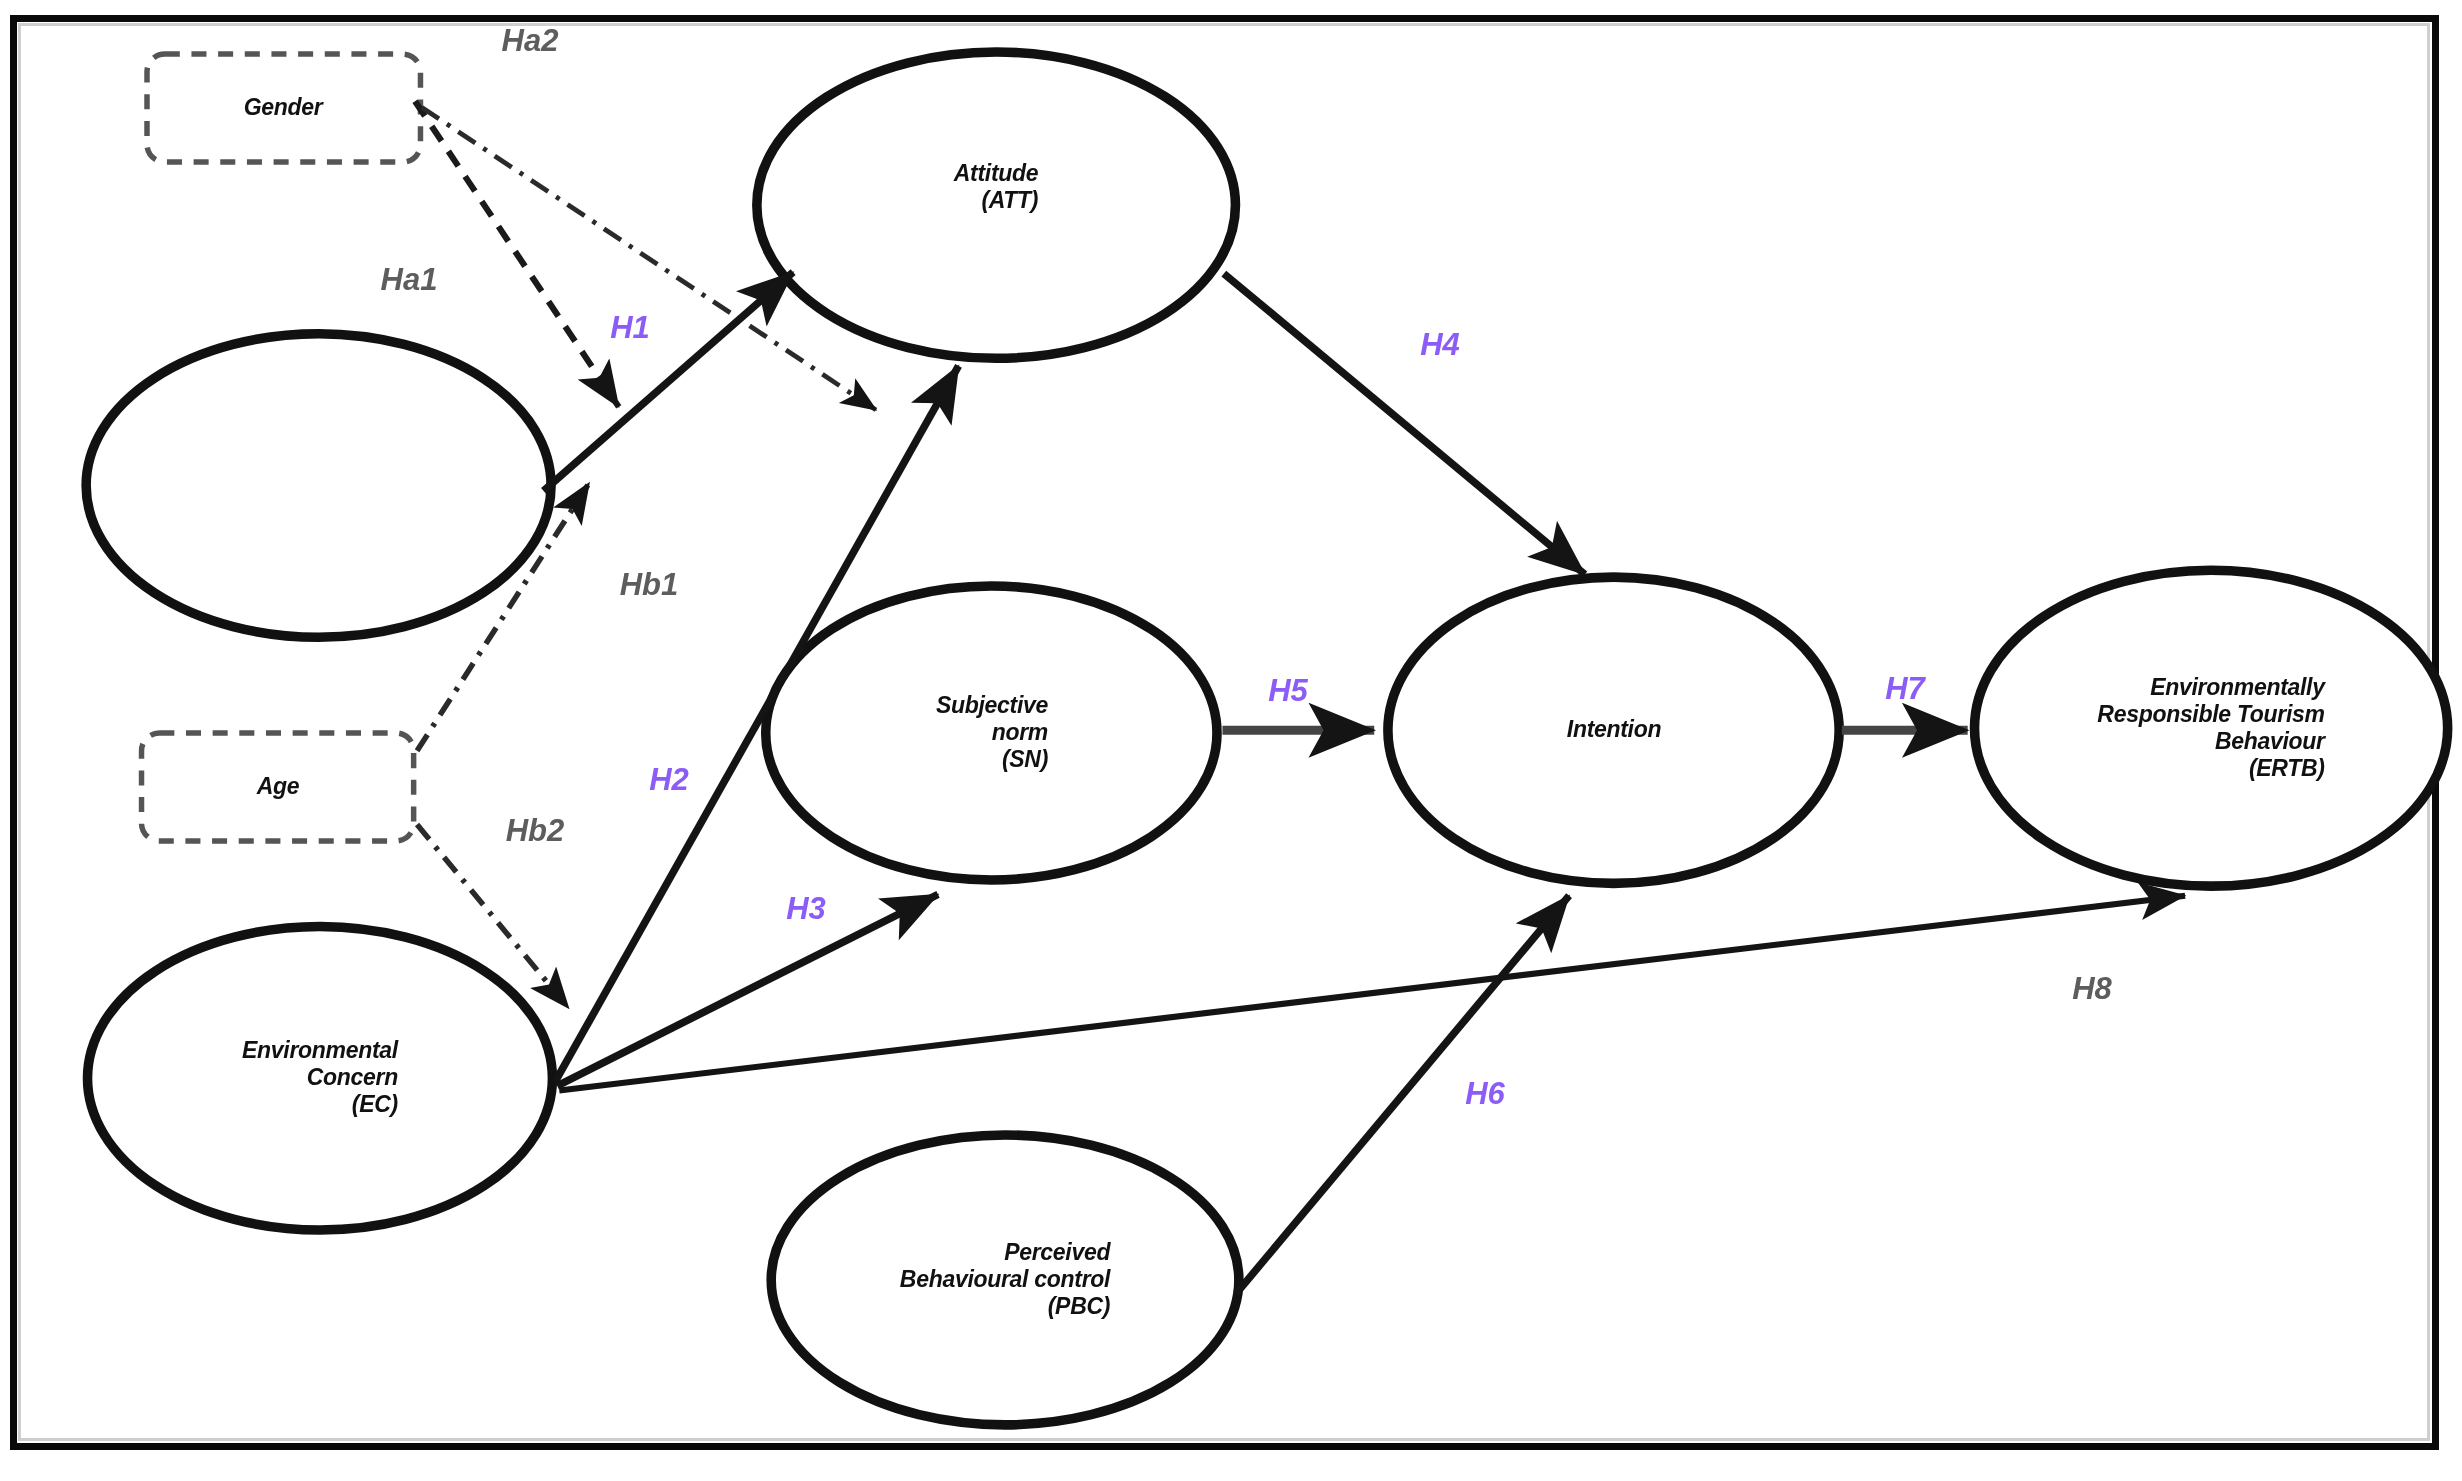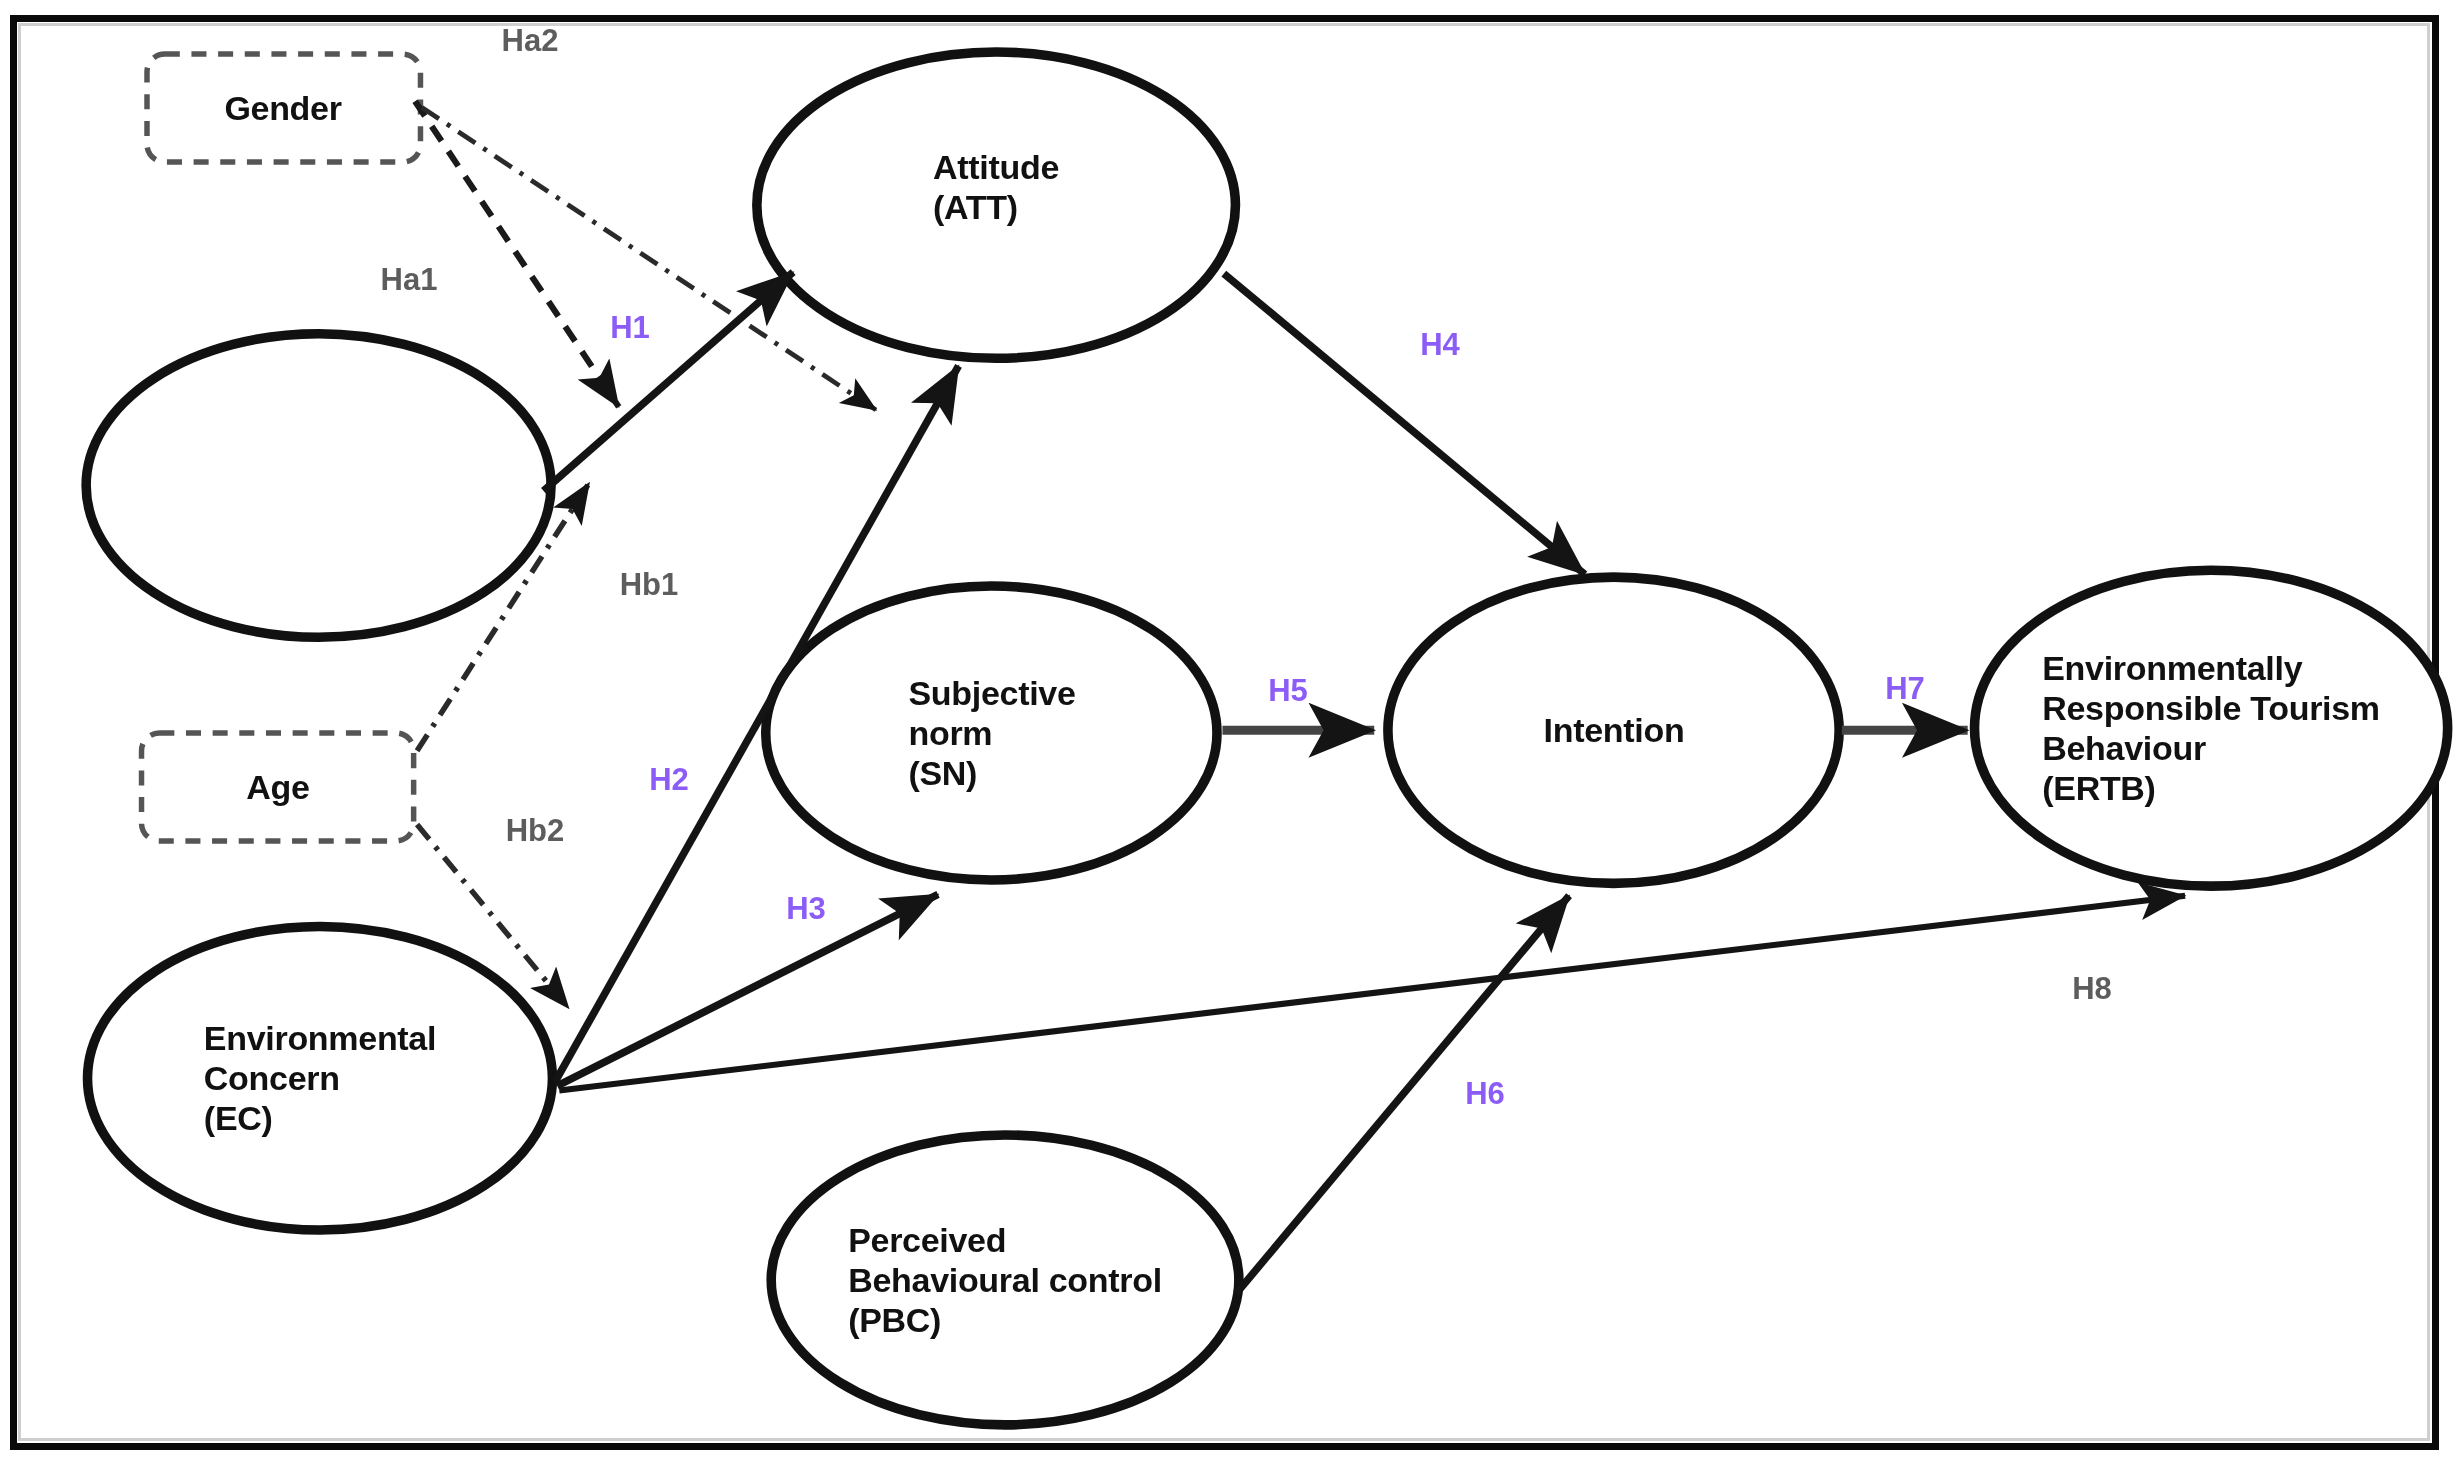--- a/index.html
+++ b/index.html
@@ -41,26 +41,27 @@
     left: 0; top: 0;
     width: 2462px;
     height: 1481px;
   }
   .lbl {
     position: absolute;
     font-family: "Liberation Sans", sans-serif;
     font-weight: bold;
     white-space: nowrap;
     line-height: 1.18;
-    text-align: left;
+    text-align: right;
     color: #111111;
     letter-spacing: -0.3px;
+    font-style: italic;
   }
   .node-text {
-    font-size: 34px;
+    font-size: 23px;
     transform: translate(-50%, -50%);
   }
   .hyp {
     font-size: 31px;
     font-weight: bold;
     color: #8b5cf6;
     transform: translate(-50%, -50%);
     letter-spacing: 0px;
   }
   .hyp-gray { color: #5d5d5d; }

